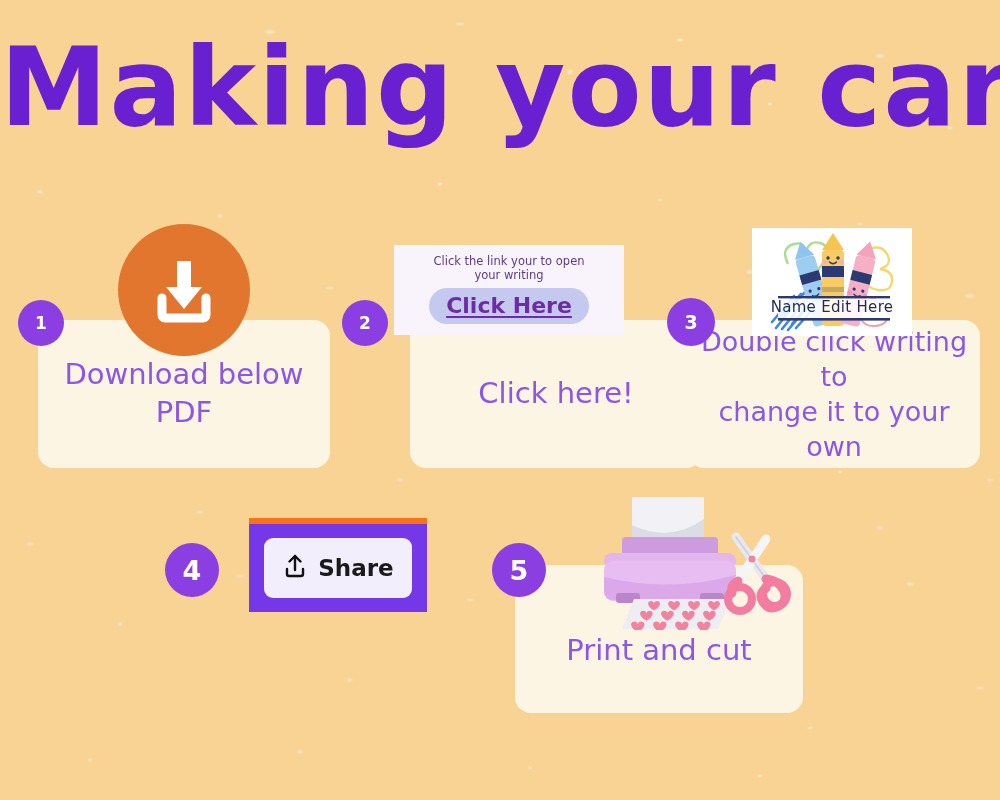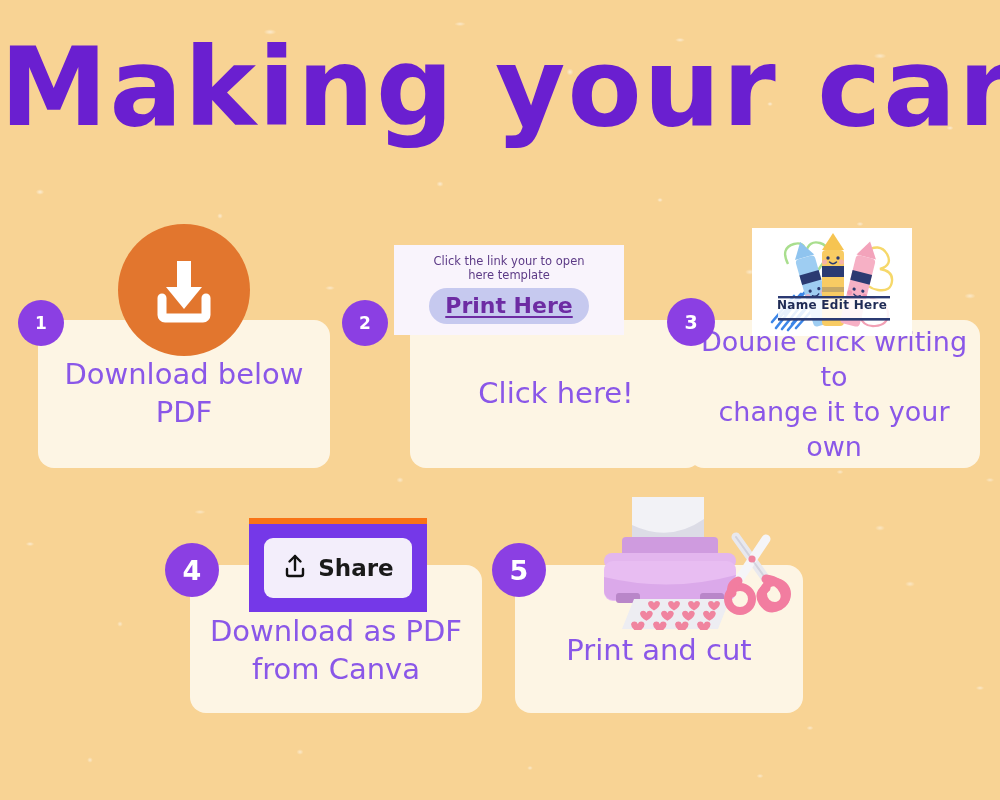--- a/index.html
+++ b/index.html
@@ -253,24 +253,24 @@
   </div>
 
   <div class="card" style="left:363px; top:320px; width:292px; height:148px;margin-left:47px;">
     <div class="card-text">Click here!</div>
   </div>
 
   <div class="media" style="left:394px; top:245px;">
     <div id="shot-link">
       <div id="shot-link-caption">
         <span>Click the link your to open</span><br>
-        <span>here template</span>
+        <span>your writing</span>
       </div>
       <div id="click-here-pill">
-        <span id="click-here-label">Print Here</span>
+        <span id="click-here-label">Click Here</span>
       </div>
     </div>
   </div>
 
   <div class="badge" style="left:342px; top:300px; width:46px; height:46px; font-size:17px;">
     <span>2</span>
   </div>
 
   <div class="card" style="left:688px; top:320px; width:292px; height:148px;">
     <div class="card-text small">
@@ -330,35 +330,29 @@
           <path d="M103 67 q3.5 3 6.5 0" fill="none" stroke="#2b3a72" stroke-width="1.4" stroke-linecap="round"></path>
           <circle cx="98.5" cy="66.5" r="2.4" fill="#ef8fae" opacity=".8"></circle>
           <circle cx="114" cy="66.5" r="2.4" fill="#ef8fae" opacity=".8"></circle>
         </g>
 
         <rect x="26" y="68" width="112" height="2.6" fill="#2b3a72"></rect>
         <rect x="26" y="90" width="112" height="2.6" fill="#2b3a72"></rect>
         <rect x="26" y="70.6" width="112" height="19.4" fill="#ffffff" opacity=".88"></rect>
       </svg>
       <div style="position:absolute; left:0; top:70px; width:160px; text-align:center;
-                  font-family:'DejaVu Sans',sans-serif; font-size:12px; font-weight:700;
+                  font-family:'DejaVu Sans',sans-serif; font-size:15px; font-weight:400;
                   color:#1f2b55; letter-spacing:.3px;">Name Edit Here</div>
     </div>
   </div>
 
   <div class="badge" style="left:667px; top:298px; width:48px; height:48px; font-size:19px;">
     <span>3</span>
   </div>
 
-  <div class="card" style="left:190px; top:565px; width:292px; height:148px;">
-    <div class="card-text" style="margin-top:24px;">
-      <span>Download as PDF</span><br>
-      <span>from Canva</span>
-    </div>
-  </div>
 
   <div class="media" style="left:249px; top:518px;">
     <div id="shot-share">
       <div id="share-button">
         <span>
           <svg width="26" height="28" viewBox="0 0 26 28" aria-hidden="true">
             <path d="M13 4 L13 18" stroke="#111" stroke-width="2.4" stroke-linecap="round"></path>
             <path d="M7.5 9.5 L13 4 L18.5 9.5" fill="none" stroke="#111" stroke-width="2.4" stroke-linecap="round" stroke-linejoin="round"></path>
             <path d="M5 17 v5 a2 2 0 0 0 2 2 h12 a2 2 0 0 0 2 -2 v-5" fill="none" stroke="#111" stroke-width="2.4" stroke-linecap="round"></path>
           </svg>

